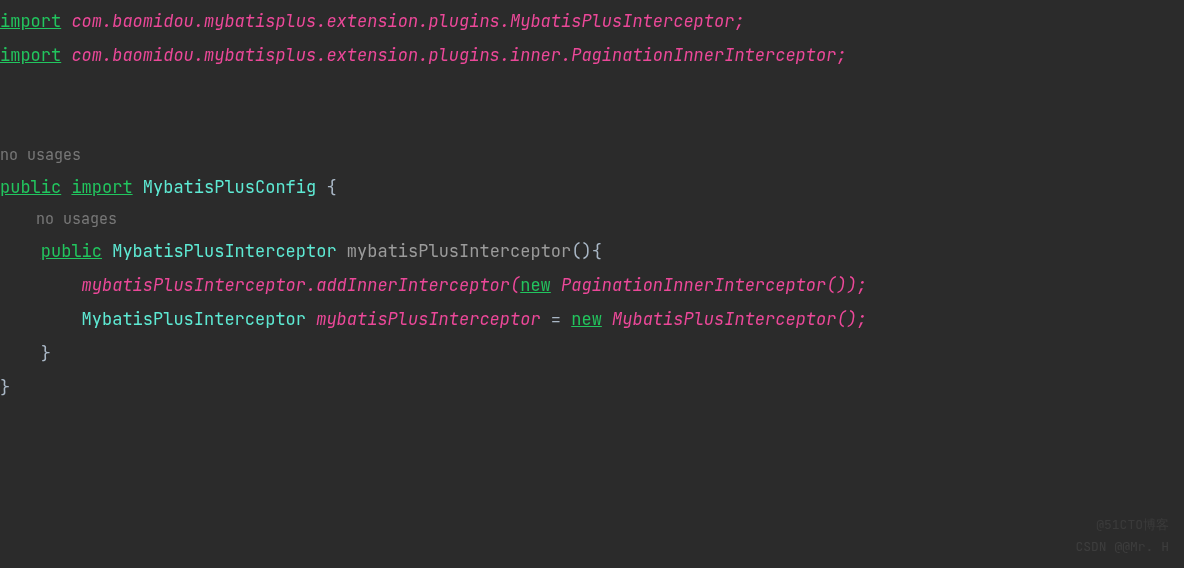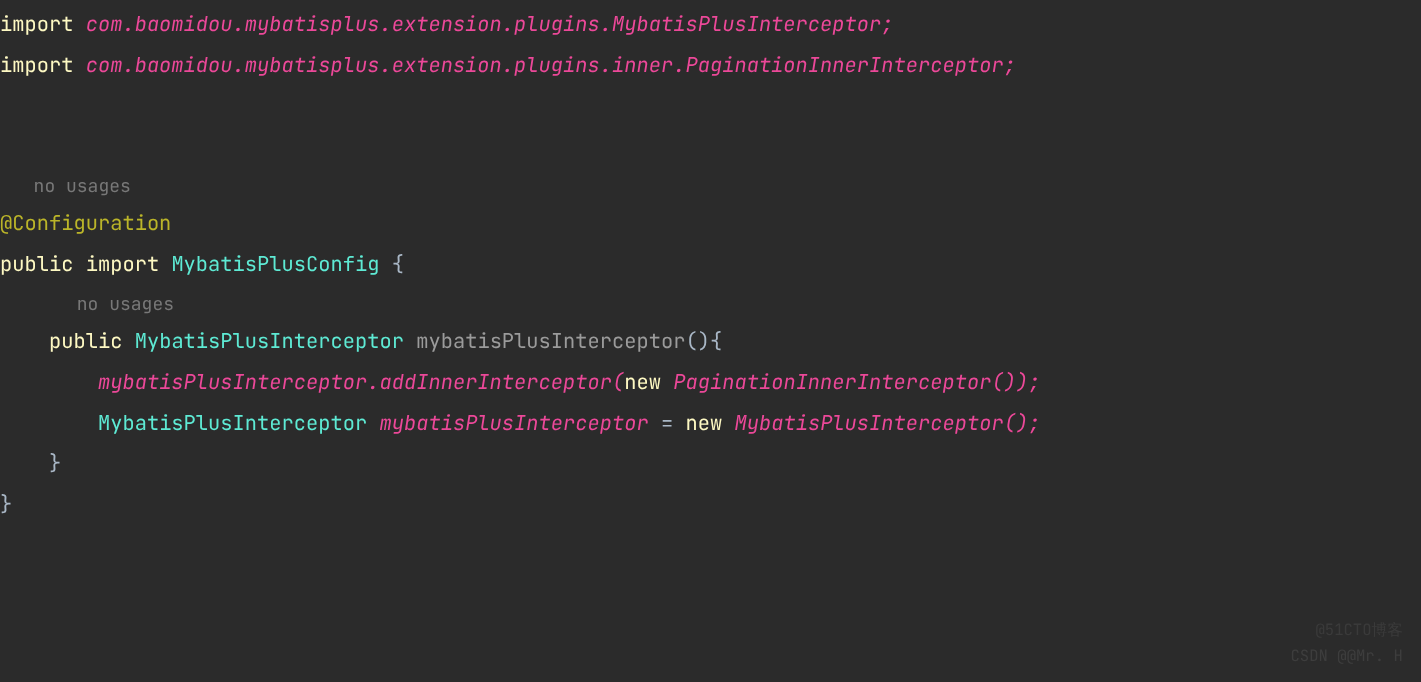--- a/index.html
+++ b/index.html
@@ -20,35 +20,35 @@
       position: relative;
     }
     .editor {
       padding: 4px 0 0 0;
     }
     .line {
       white-space: pre;
       padding-left: 0;
     }
     .keyword {
-      color: #fef9c3;
+      color: #22c55e;
+      text-decoration: underline;
     }
     .annotation {
       color: #bbb529;
     }
     .class-name {
       color: #5eead4;
     }
     .comment {
       color: #808080;
     }
     .usage-hint {
       color: #787878;
       font-size: 15px;
-      padding-left: 28px;
     }
     .method-def {
       color: #9b9b9b;
     }
     .identifier {
       color: #ec4899;
       font-style: italic;
     }
     .punct {
       color: #a9b7c6;
@@ -75,21 +75,20 @@
   </style>
 </head>
 <body>
 
 <div class="editor">
   <div class="line"><span class="keyword">import</span><span class="identifier"> com.baomidou.mybatisplus.extension.plugins.MybatisPlusInterceptor;</span></div>
   <div class="line"><span class="keyword">import</span><span class="identifier"> com.baomidou.mybatisplus.extension.plugins.inner.PaginationInnerInterceptor;</span></div>
   <div class="line">&nbsp;</div>
   <div class="line">&nbsp;</div>
   <div class="line usage-hint"><span>no usages</span></div>
-  <div class="line"><span class="annotation">@Configuration</span></div>
   <div class="line"><span class="keyword">public</span><span> </span><span class="keyword">import</span><span> </span><span class="class-name">MybatisPlusConfig</span><span class="punct"> {</span></div>
   <div class="line usage-hint"><span>    </span><span>no usages</span></div>
   <div class="line"><span>    </span><span class="keyword">public</span><span> </span><span class="class-name">MybatisPlusInterceptor</span><span> </span><span class="method-def">mybatisPlusInterceptor</span><span class="punct">(){</span></div>
   <div class="line"><span>        </span><span class="identifier">mybatisPlusInterceptor.addInnerInterceptor(</span><span class="keyword">new</span><span class="identifier"> PaginationInnerInterceptor());</span></div>
   <div class="line"><span>        </span><span class="class-name">MybatisPlusInterceptor</span><span> </span><span class="identifier">mybatisPlusInterceptor</span><span class="punct"> = </span><span class="keyword">new</span><span class="identifier"> MybatisPlusInterceptor();</span></div>
   <div class="line"><span class="punct">    }</span></div>
   <div class="line"><span class="punct">}</span></div>
 </div>
 
 <div class="watermark2">@51CTO博客</div>

